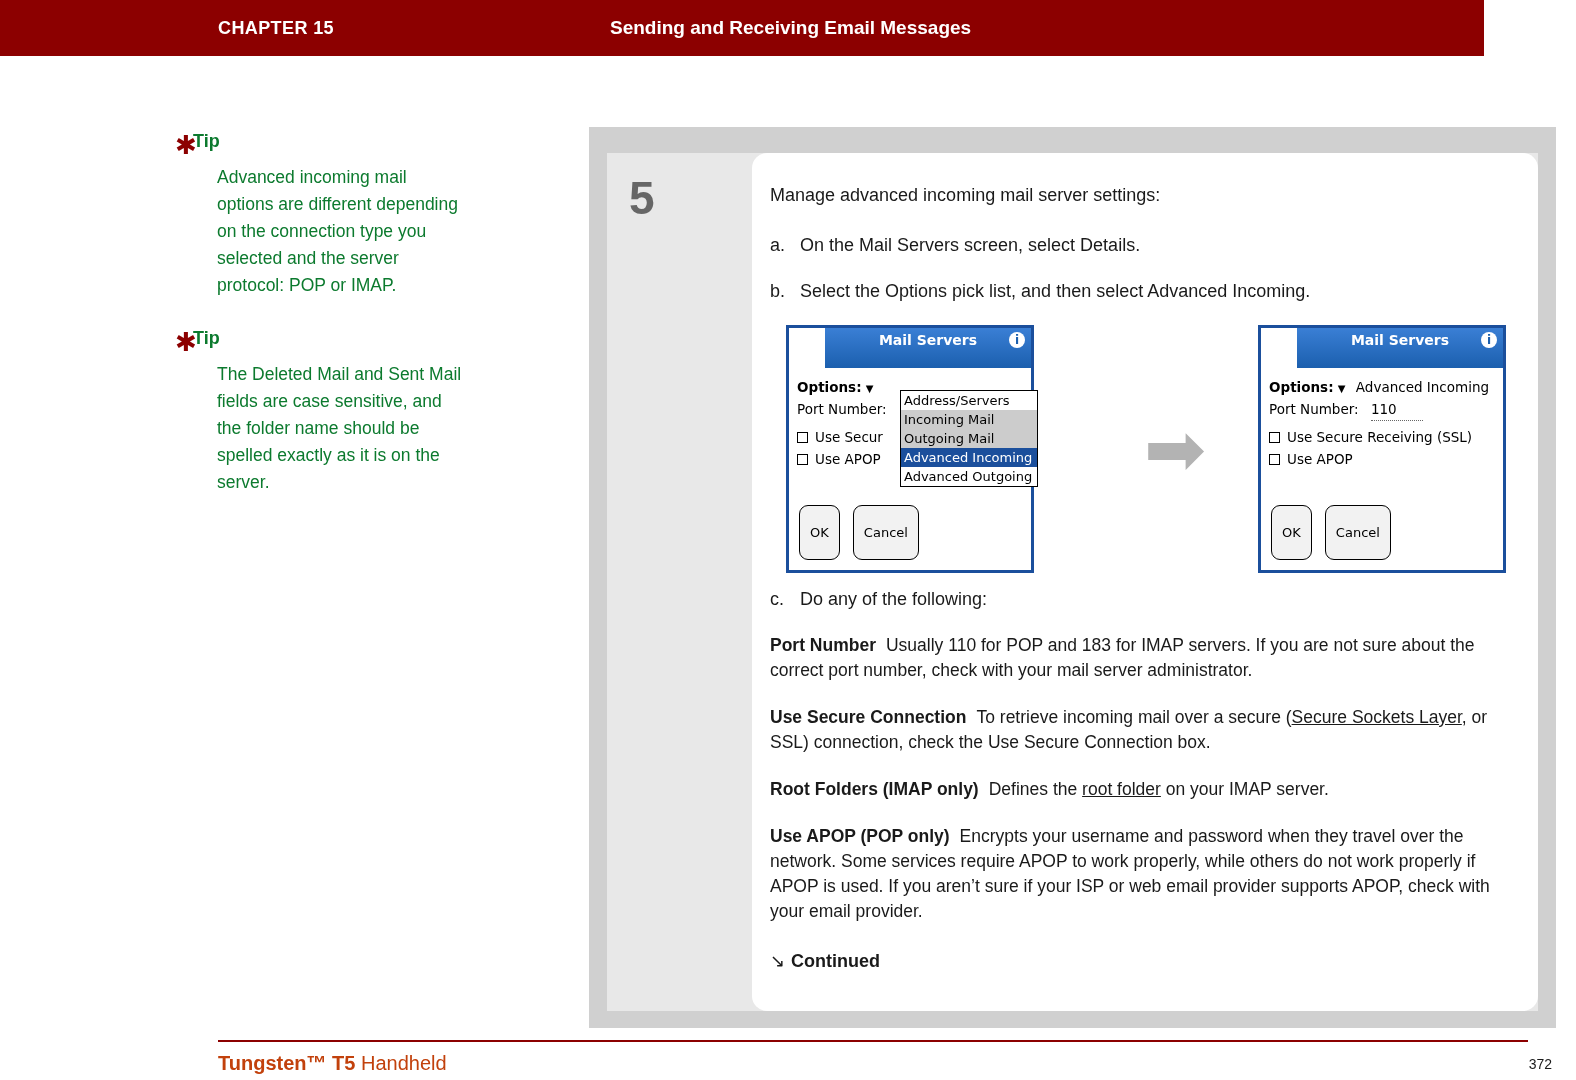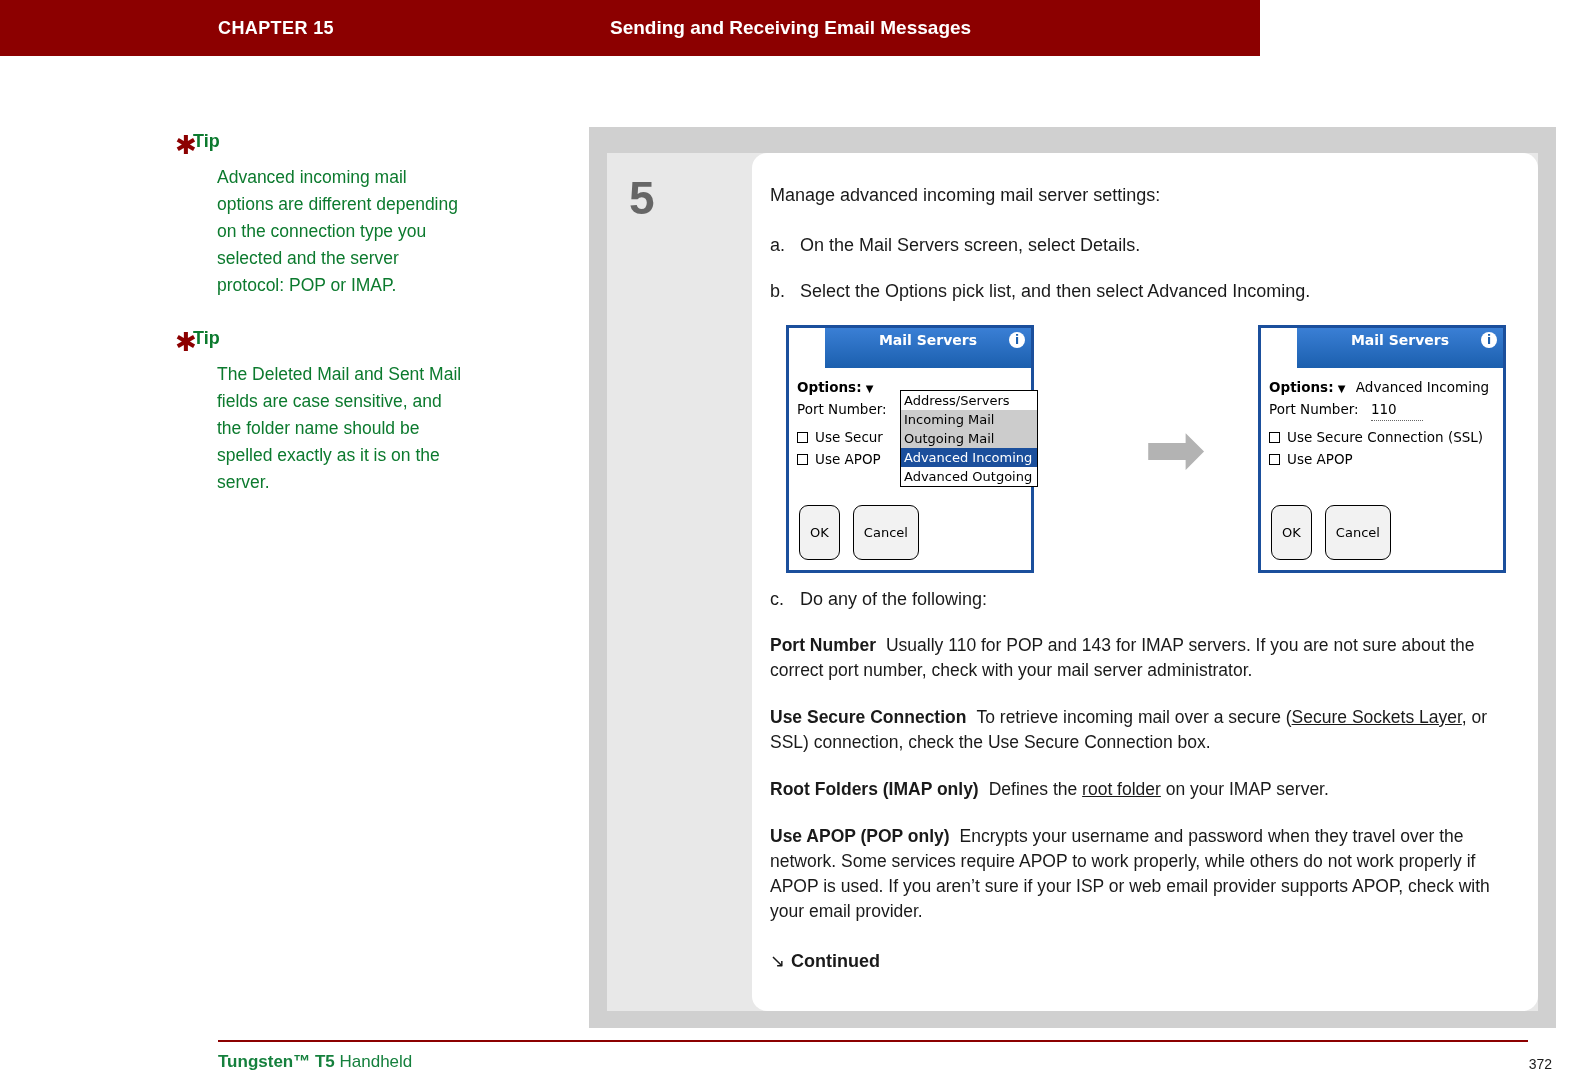--- a/index.html
+++ b/index.html
@@ -10,21 +10,21 @@
     background: #ffffff;
     font-family: "Liberation Sans", sans-serif;
     position: relative;
     overflow: hidden;
   }
 
   
   .header-bar {
     position: absolute;
     left: 0; top: 0;
-    width: 1260px; height: 56px;
+    width: 1484px; height: 56px;
     background: #8c0000;
     color: #ffffff;
   }
   .header-chapter {
     position: absolute;
     left: 218px; top: 18px;
     font-size: 18px;
     font-weight: bold;
     letter-spacing: 0.4px;
   }
@@ -227,22 +227,22 @@
   
   .footer-rule {
     position: absolute;
     left: 218px; top: 1040px;
     width: 1310px; height: 2px;
     background: #8c0000;
   }
   .footer-left {
     position: absolute;
     left: 218px; top: 1052px;
-    font-size: 17px;
-    color: #15803d;
+    font-size: 20px;
+    color: #c2410c;
   }
   .footer-left b { font-weight: bold; }
   .footer-page {
     position: absolute;
     right: 24px; top: 1056px;
     font-size: 14px;
     color: #1a1a1a;
   }
 </style>
 </head>
@@ -329,39 +329,39 @@
             <div class="row">
               <b>Options:</b>
               <span class="caret">▼</span>
               <span style="margin-left:6px">Advanced Incoming</span>
             </div>
             <div class="row">
               <span>Port Number:</span>
               <span class="dotted" style="margin-left:8px">110</span>
             </div>
             <div class="row" style="margin-top:6px">
-              <span class="chk"></span><span>Use Secure Connection (SSL)</span>
+              <span class="chk"></span><span>Use Secure Receiving (SSL)</span>
             </div>
             <div class="row">
               <span class="chk"></span><span>Use APOP</span>
             </div>
           </div>
           <div class="palm-btns">
             <span class="pbtn">OK</span>
             <span class="pbtn">Cancel</span>
           </div>
         </div>
       </div>
 
       <p class="sub-item" style="margin-top:4px">
         <span class="marker">c.</span><span>Do any of the following:</span>
       </p>
 
       <p class="para">
-        <b>Port Number</b><span class="gap"></span><span>Usually 110 for POP and 143 for IMAP servers. If you are not sure about the correct port number, check with your mail server administrator.</span>
+        <b>Port Number</b><span class="gap"></span><span>Usually 110 for POP and 183 for IMAP servers. If you are not sure about the correct port number, check with your mail server administrator.</span>
       </p>
 
       <p class="para">
         <b>Use Secure Connection</b><span class="gap"></span><span>To retrieve incoming mail over a secure (</span><span class="u">Secure Sockets Layer</span><span>, or SSL) connection, check the Use Secure Connection box.</span>
       </p>
 
       <p class="para">
         <b>Root Folders (IMAP only)</b><span class="gap"></span><span>Defines the </span><span class="u">root folder</span><span> on your IMAP server.</span>
       </p>
 

